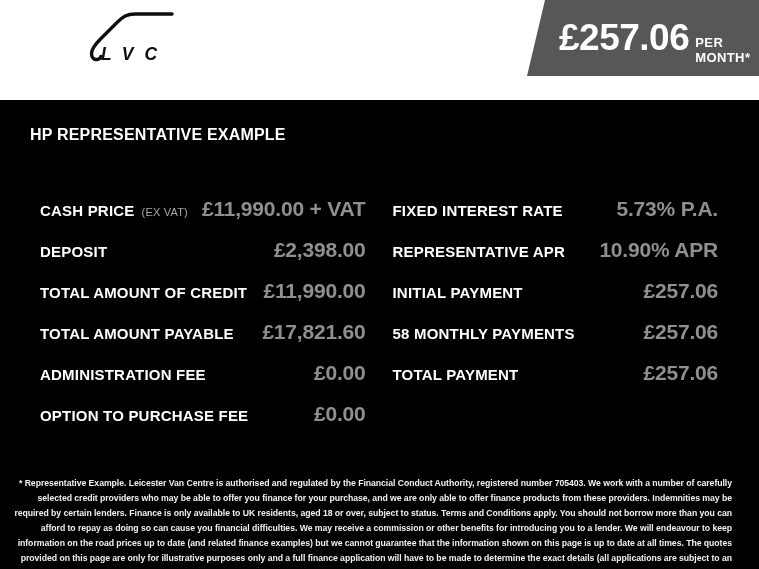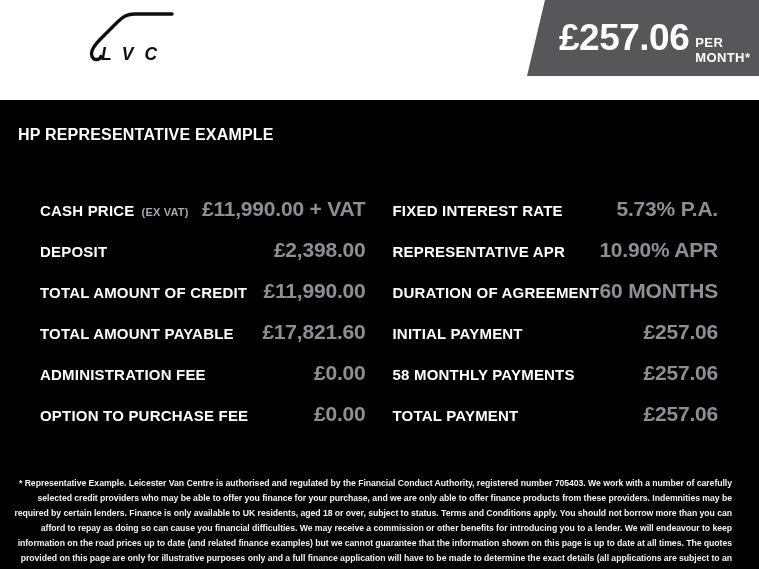--- a/index.html
+++ b/index.html
@@ -60,21 +60,21 @@
   }
   
   .panel {
     position: relative;
     height: 493px;
     background: #000000;
     color: #fff;
   }
   .title {
     margin: 0;
-    padding: 26px 18px 0 18px;
+    padding: 26px 18px 0 30px;
     font-size: 16px;
     font-weight: 700;
     color: #ffffff;
     letter-spacing: 0.2px;
   }
   .grid {
     display: flex;
     gap: 27px;
     padding: 53px 41px 0 40px;
   }
@@ -91,21 +91,21 @@
   .row:last-child { margin-bottom: 5px; }
   .label {
     font-size: 15px;
     font-weight: 700;
     color: #ffffff;
     letter-spacing: 0.2px;
     white-space: nowrap;
   }
   .sub {
     font-size: 11px;
-    font-weight: 700;
+    font-weight: 400;
     color: #a7a8aa;
     margin-left: 7px;
     letter-spacing: 0.2px;
     white-space: nowrap;
   }
   .value {
     margin-left: auto;
     font-size: 21px;
     font-weight: 700;
     color: #8e8f91;
@@ -177,24 +177,20 @@
     <div class="col">
       <div class="row">
         <span class="label">FIXED INTEREST RATE</span>
         <span class="value">5.73% P.A.</span>
       </div>
       <div class="row">
         <span class="label">REPRESENTATIVE APR</span>
         <span class="value">10.90% APR</span>
       </div>
       <div class="row">
-        <span class="label">DURATION OF AGREEMENT</span>
-        <span class="value">60 MONTHS</span>
-      </div>
-      <div class="row">
         <span class="label">INITIAL PAYMENT</span>
         <span class="value">£257.06</span>
       </div>
       <div class="row">
         <span class="label">58 MONTHLY PAYMENTS</span>
         <span class="value">£257.06</span>
       </div>
       <div class="row">
         <span class="label">TOTAL PAYMENT</span>
         <span class="value">£257.06</span>

